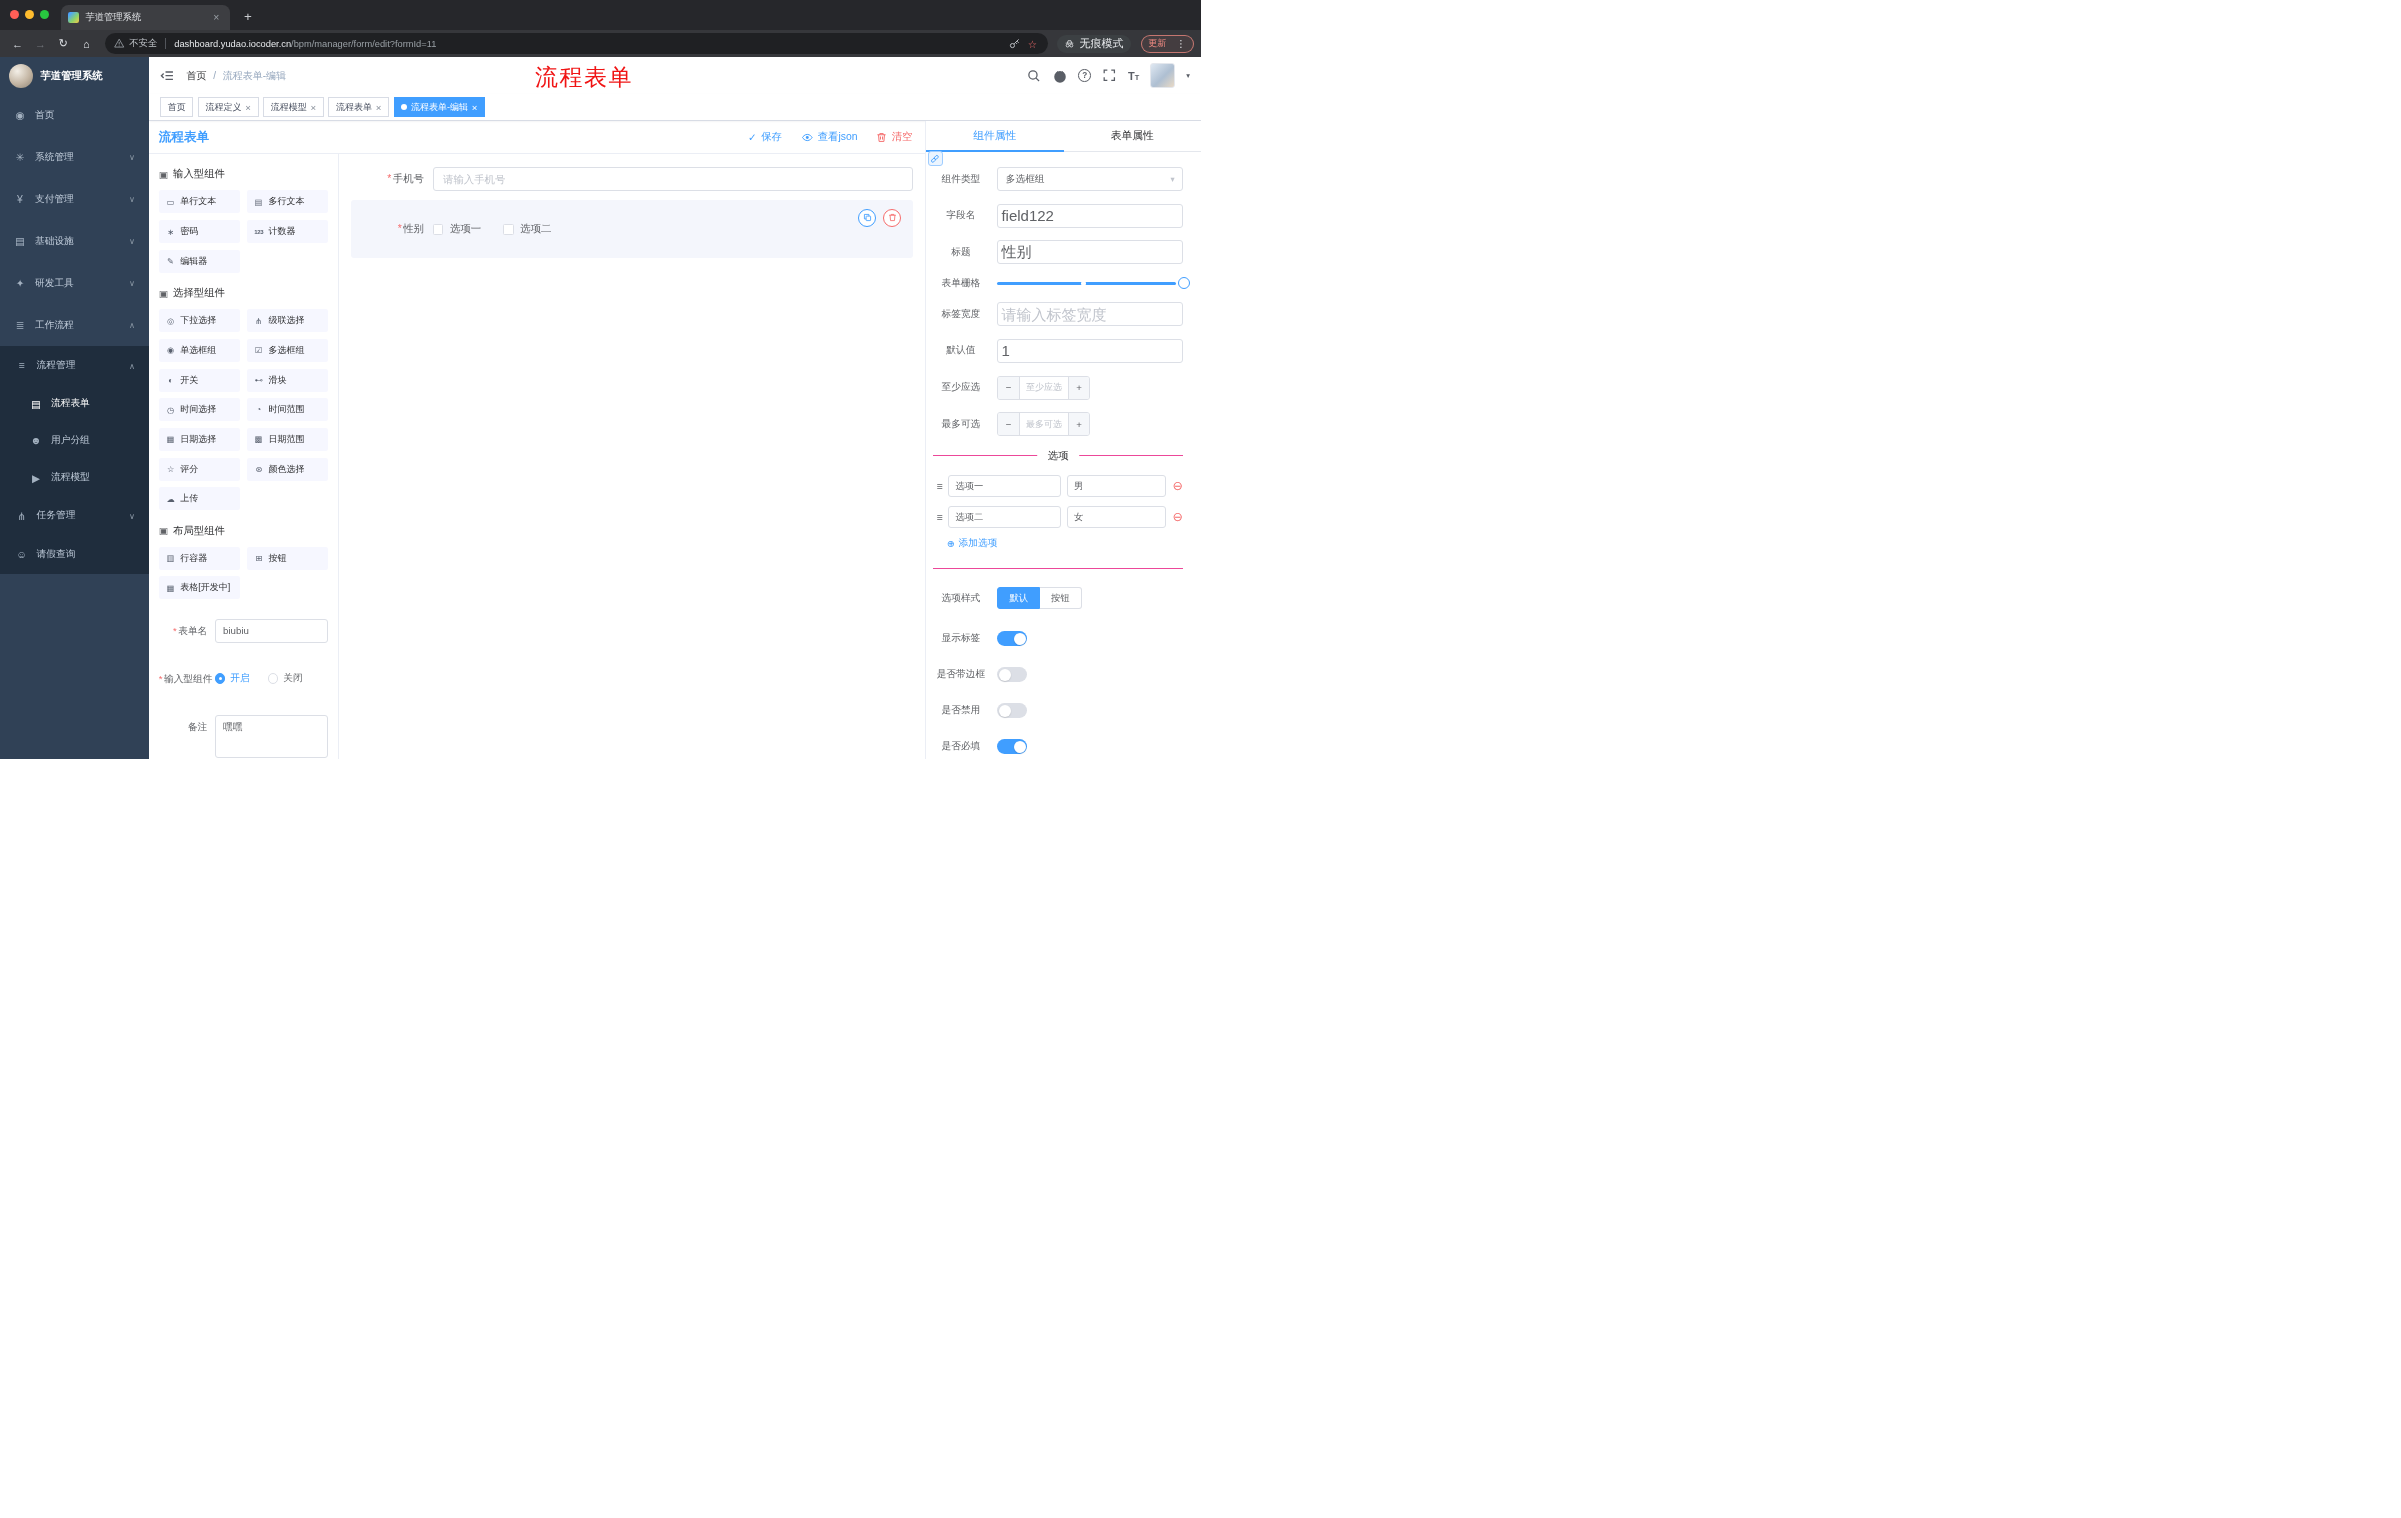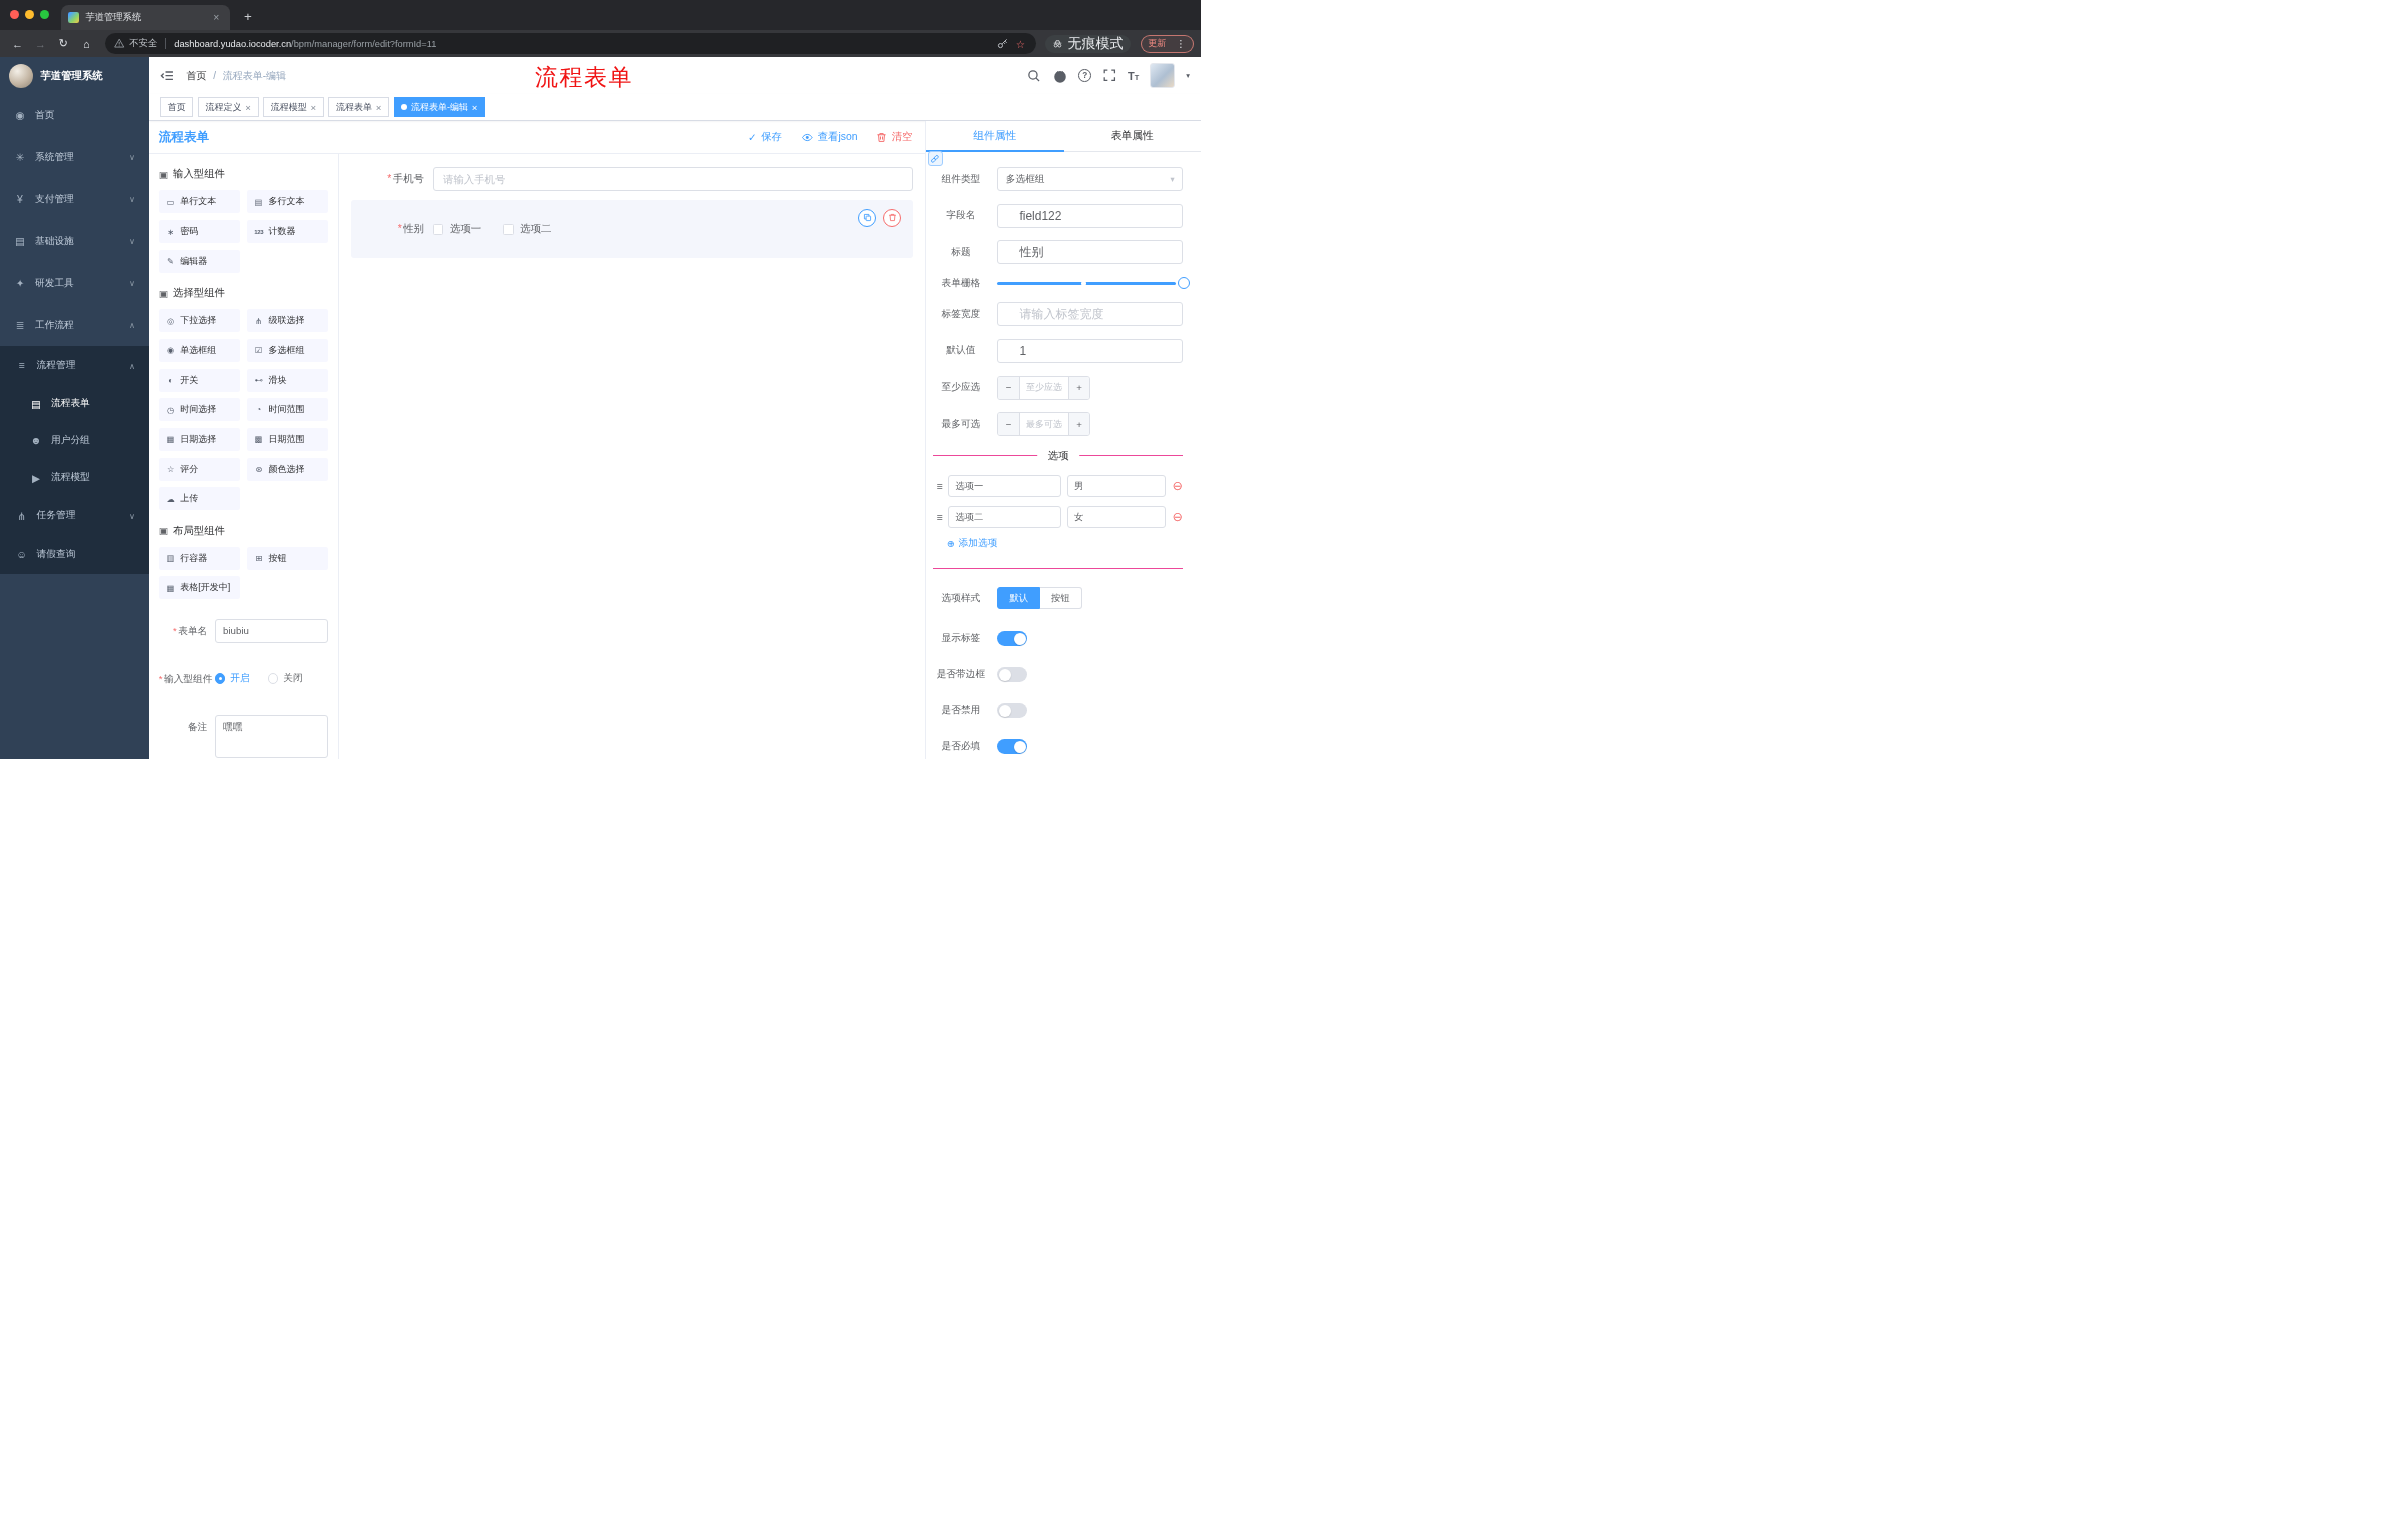--- a/index.html
+++ b/index.html
@@ -25,21 +25,21 @@
   .nav-btn.dim{color:#73767c}
   .omnibox{flex:1;height:21px;background:#1f2023;border-radius:10.4px;margin:0 6px;display:flex;align-items:center;
     padding:0 9px;font-size:9.3px;color:#9aa0a6;gap:4.5px;min-width:0}
   .sec-label{color:#bdc1c6;white-space:nowrap}
   .om-div{width:0.7px;height:10.4px;background:#53565c;margin:0 3.7px;flex-shrink:0}
   .url{white-space:nowrap;overflow:hidden;text-overflow:ellipsis}
   .url .host{color:#e8eaed}.url .path{color:#9aa0a6}
   .om-right{margin-left:auto;display:flex;align-items:center;gap:8.2px;color:#bdc1c6;flex-shrink:0}
   .om-right .star{font-size:10.4px}
   .incog{display:flex;align-items:center;gap:4.5px;height:18px;padding:0 7.4px;border-radius:9px;background:#3c4043;
-    color:#e8eaed;font-size:14px;margin-right:6.7px;white-space:nowrap}
+    color:#e8eaed;font-size:11px;margin-right:6.7px;white-space:nowrap}
   .update{display:flex;align-items:center;gap:10px;height:18px;padding:0 6.7px;border-radius:9px;
     border:0.7px solid rgba(242,139,130,.75);color:#f28b82;font-size:9px;background:rgba(242,139,130,.08);white-space:nowrap}
   .update .dots{color:#e8eaed;font-size:9.7px}
 
   
   .app{display:flex;height:703px}
   .sidebar{width:149px;flex-shrink:0;background:#304156;color:#bfcbd9;font-size:9.7px;overflow:hidden}
   .logo{height:37px;display:flex;align-items:center;gap:7.4px;padding:0 9px}
   .logo-img{width:24px;height:24px;border-radius:50%;flex-shrink:0;
     background:radial-gradient(circle at 35% 30%,#f3efe7,#c4b6a4 55%,#8c8273)}
@@ -134,21 +134,21 @@
   .ptab.active::after{content:"";position:absolute;left:0;right:0;bottom:-0.7px;height:1.5px;background:#409eff}
   .link-float{position:absolute;left:1.5px;top:30px;width:15px;height:15px;border:0.7px solid #9fcdff;background:#ecf5ff;
     border-radius:3px;display:grid;place-items:center;z-index:2;cursor:pointer}
   .pbody{flex:1;overflow:hidden;padding:15px 18px 0 7.4px}
   .prow{display:flex;align-items:center;margin-bottom:12.6px}
   .plabel{width:64px;flex-shrink:0;text-align:center;padding-right:9px;font-size:9.7px;color:#606266;white-space:nowrap}
   .pctrl{flex:1;min-width:0;display:flex;align-items:center}
   .sel{width:100%;height:24px;border:0.7px solid #dcdfe6;border-radius:3px;display:flex;align-items:center;
     padding:0 7.4px;font-size:9.7px;color:#606266;background:#fff;cursor:pointer}
   .sel .chev{margin-left:auto;color:#c0c4cc;font-size:8.2px}
-  .pin{width:100%;height:24px;border:0.7px solid #dcdfe6;border-radius:3px;padding:0 21px;font-size:12px;
+  .pin{width:100%;height:24px;border:0.7px solid #dcdfe6;border-radius:3px;padding:0 3px;font-size:15px;
     color:#606266;outline:none;font-family:inherit;background:#fff}
   .pin::placeholder{color:#c0c4cc}
   .slider{position:relative;width:100%;height:12px;display:flex;align-items:center;padding-right:6.7px}
   .strack{flex:1;height:3px;border-radius:1.5px;background:#409eff;position:relative}
   .smark{position:absolute;left:47%;top:-0.7px;width:4.5px;height:4.5px;border-radius:50%;background:#fff}
   .shandle{position:absolute;right:-6.7px;top:50%;transform:translateY(-50%);width:12px;height:12px;border-radius:50%;
     background:#fff;border:1.5px solid #409eff;cursor:pointer}
   .stepper{display:flex;height:24px;border:0.7px solid #dcdfe6;border-radius:3px;overflow:hidden}
   .sbtn{width:21.5px;background:#f5f7fa;display:grid;place-items:center;color:#606266;font-size:9.7px;cursor:pointer}
   .sbtn.minus{border-right:0.7px solid #dcdfe6}.sbtn.plus{border-left:0.7px solid #dcdfe6}

